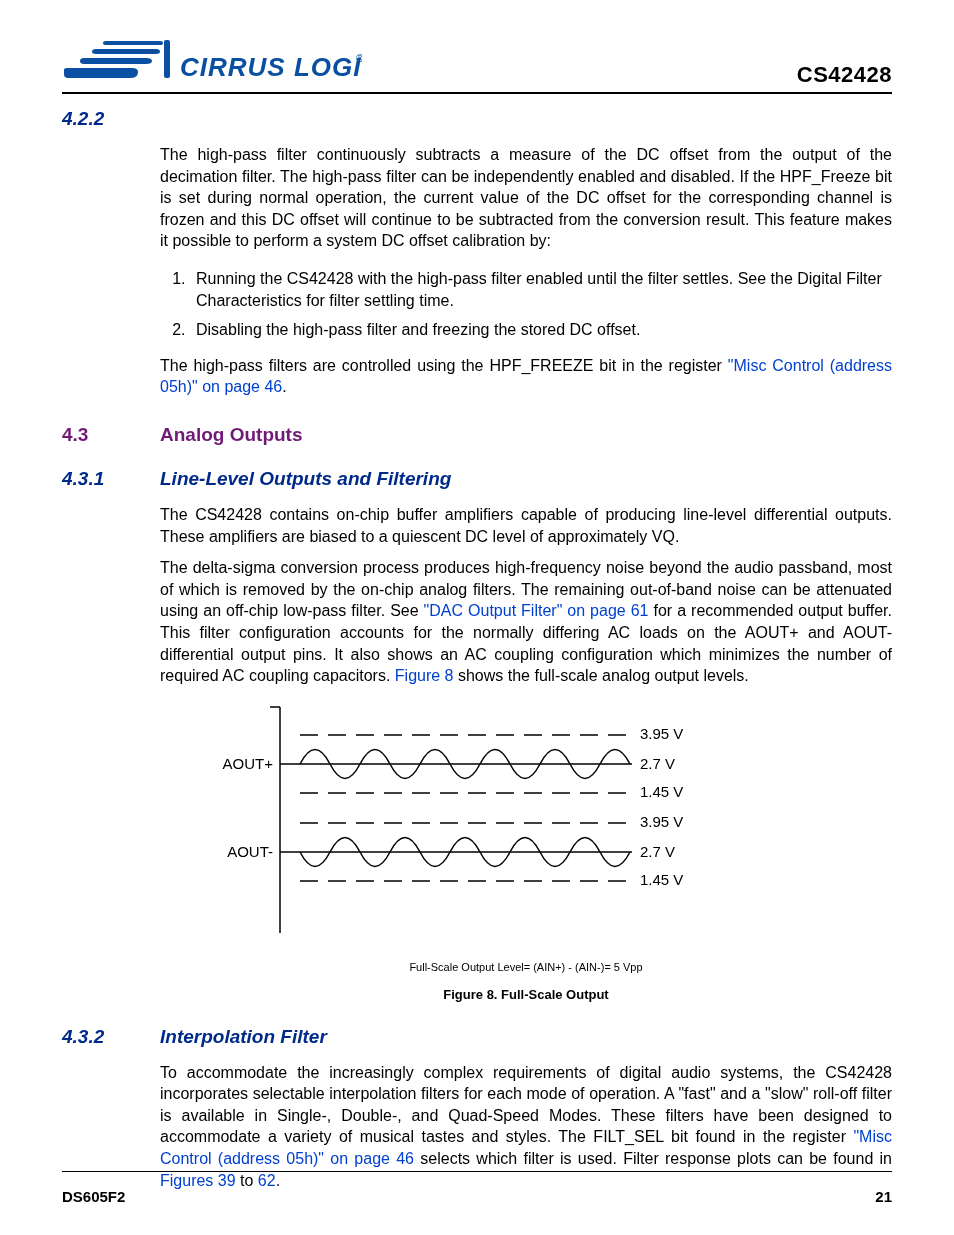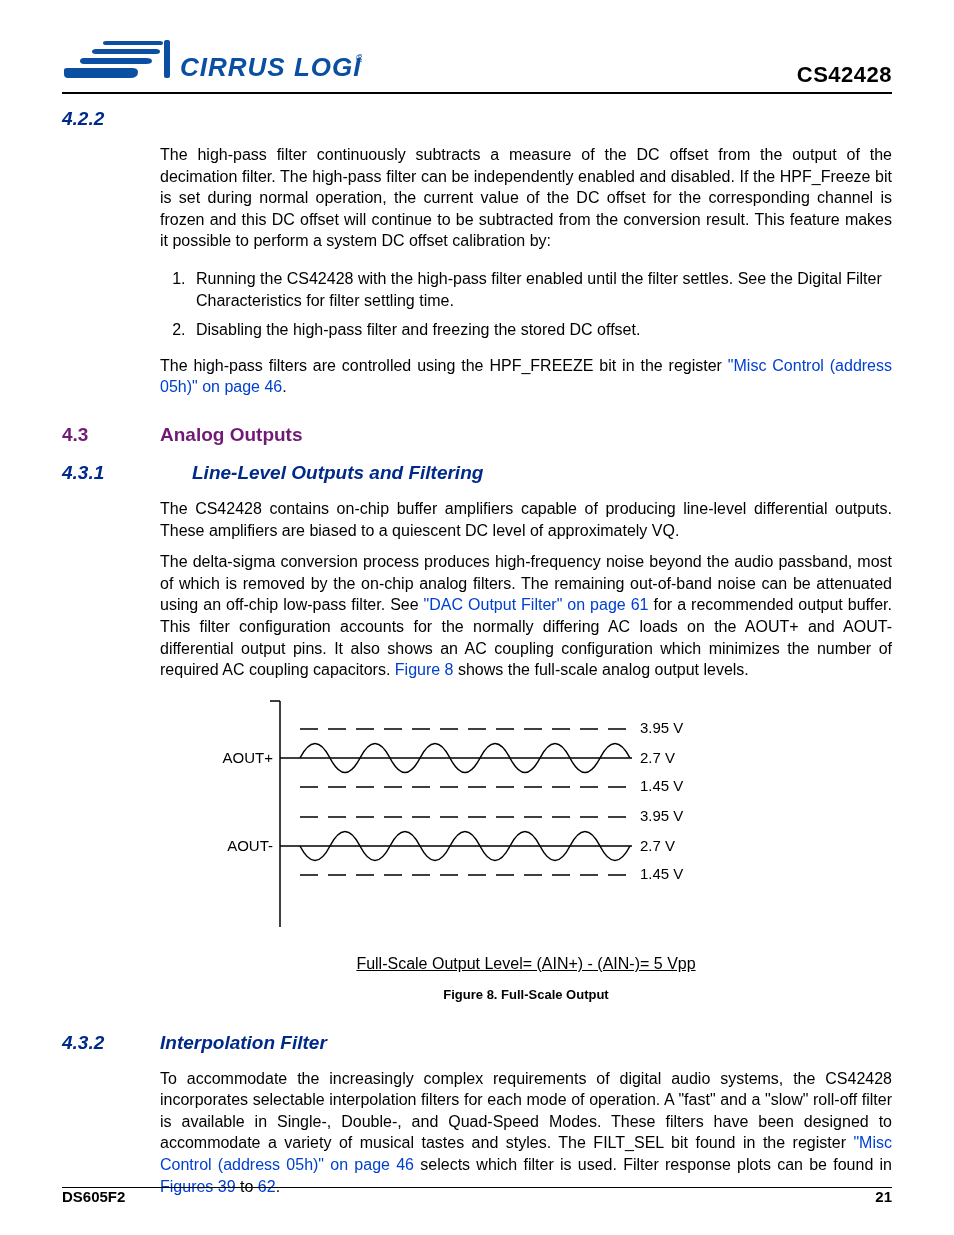--- a/index.html
+++ b/index.html
@@ -72,37 +72,36 @@
   }
   .ol li { margin-bottom: 8px; padding-left: 6px; }
   .link { color: #0040d0; }
   .figure-wrap {
     margin-left: 98px;
     margin-top: 4px;
     margin-bottom: 10px;
   }
   .fig-caption-line {
     text-align: center;
-    font-size: 16px;
+    font-size: 11px;
     margin-top: 18px;
-    text-decoration: underline;
   }
   .fig-title {
     text-align: center;
     font-size: 13px;
     font-weight: bold;
     margin-top: 14px;
   }
   .footer {
     position: absolute;
     left: 62px;
     right: 62px;
     bottom: 30px;
     border-top: 1px solid #000;
-    padding-top: 0;
+    padding-top: 16px;
     display: flex;
     justify-content: space-between;
     font-weight: bold;
     font-size: 15px;
   }
   svg text { font-family: Arial, Helvetica, sans-serif; }
 </style>
 </head>
 <body>
 
@@ -139,21 +138,21 @@
 
   <div class="body-block">
     <span>The high-pass filters are controlled using the HPF_FREEZE bit in the register </span><span class="link">"Misc Control (address 05h)" on page 46</span><span>.</span>
   </div>
 
   <div class="sec-row h43">
     <span class="sec-num">4.3</span>
     <span class="sec-title">Analog Outputs</span>
   </div>
 
-  <div class="sec-row h431" style="margin-top:16px;gap:32px;">
+  <div class="sec-row h431" style="margin-top:22px;">
     <span class="sec-num">4.3.1</span>
     <span class="sec-title">Line-Level Outputs and Filtering</span>
   </div>
 
   <div class="body-block flush">The CS42428 contains on-chip buffer amplifiers capable of producing line-level differential outputs. These amplifiers are biased to a quiescent DC level of approximately VQ.</div>
 
   <div class="body-block">
     <span>The delta-sigma conversion process produces high-frequency noise beyond the audio passband, most of which is removed by the on-chip analog filters. The remaining out-of-band noise can be attenuated using an off-chip low-pass filter. See </span><span class="link">"DAC Output Filter" on page 61</span><span> for a recommended output buffer. This filter configuration accounts for the normally differing AC loads on the AOUT+ and AOUT- differential output pins. It also shows an AC coupling configuration which minimizes the number of required AC coupling capacitors. </span><span class="link">Figure 8</span><span> shows the full-scale analog output levels.</span>
   </div>
 
@@ -200,21 +199,21 @@
         <text x="480" y="96">1.45 V</text>
         <text x="480" y="126">3.95 V</text>
         <text x="480" y="156">2.7 V</text>
         <text x="480" y="184">1.45 V</text>
       </g>
     </svg>
     <div class="fig-caption-line">Full-Scale Output Level= (AIN+) - (AIN-)= 5 Vpp</div>
     <div class="fig-title">Figure 8.  Full-Scale Output</div>
   </div>
 
-  <div class="sec-row h432" style="margin-top:30px;">
+  <div class="sec-row h432" style="margin-top:24px;">
     <span class="sec-num">4.3.2</span>
     <span class="sec-title">Interpolation Filter</span>
   </div>
 
   <div class="body-block">
     <span>To accommodate the increasingly complex requirements of digital audio systems, the CS42428 incorporates selectable interpolation filters for each mode of operation. A "fast" and a "slow" roll-off filter is available in Single-, Double-, and Quad-Speed Modes. These filters have been designed to accommodate a variety of musical tastes and styles. The FILT_SEL bit found in the register </span><span class="link">"Misc Control (address 05h)" on page 46</span><span> selects which filter is used. Filter response plots can be found in </span><span class="link">Figures 39</span><span> to </span><span class="link">62</span><span>.</span>
   </div>
 
 </div>
 

